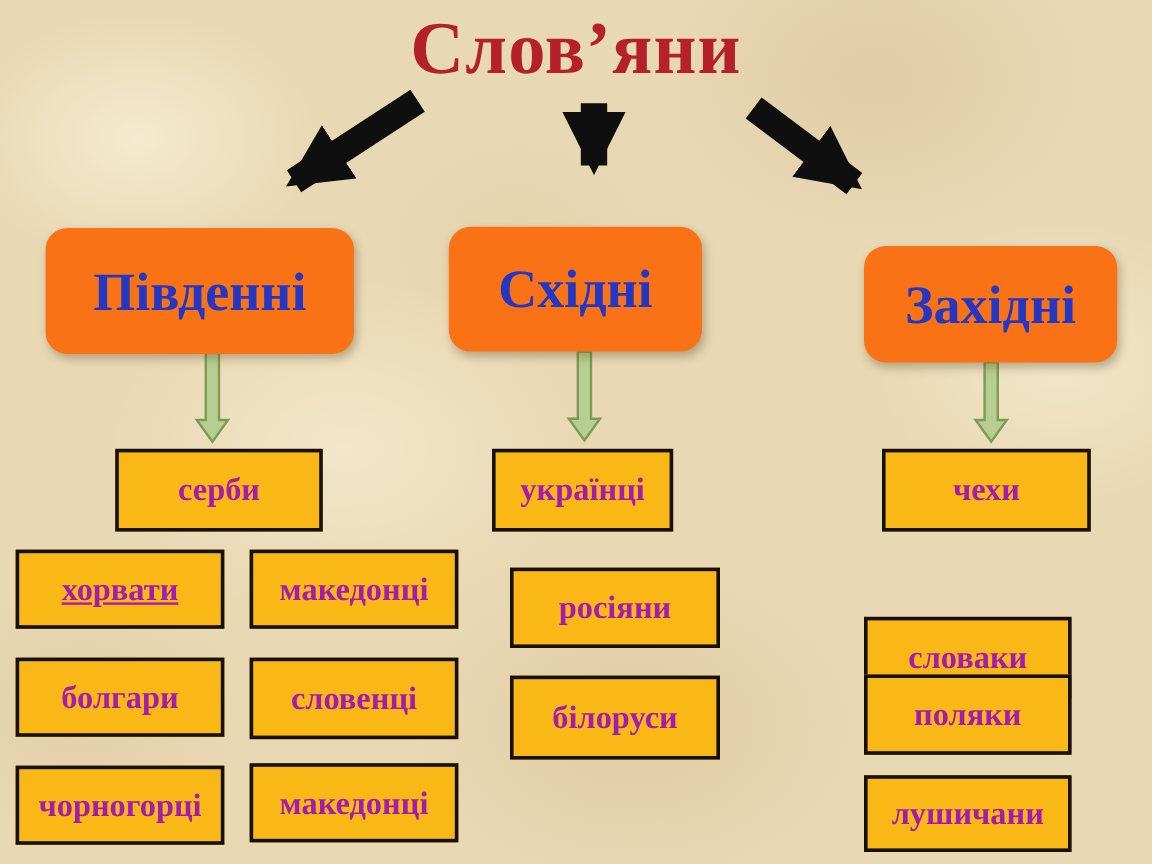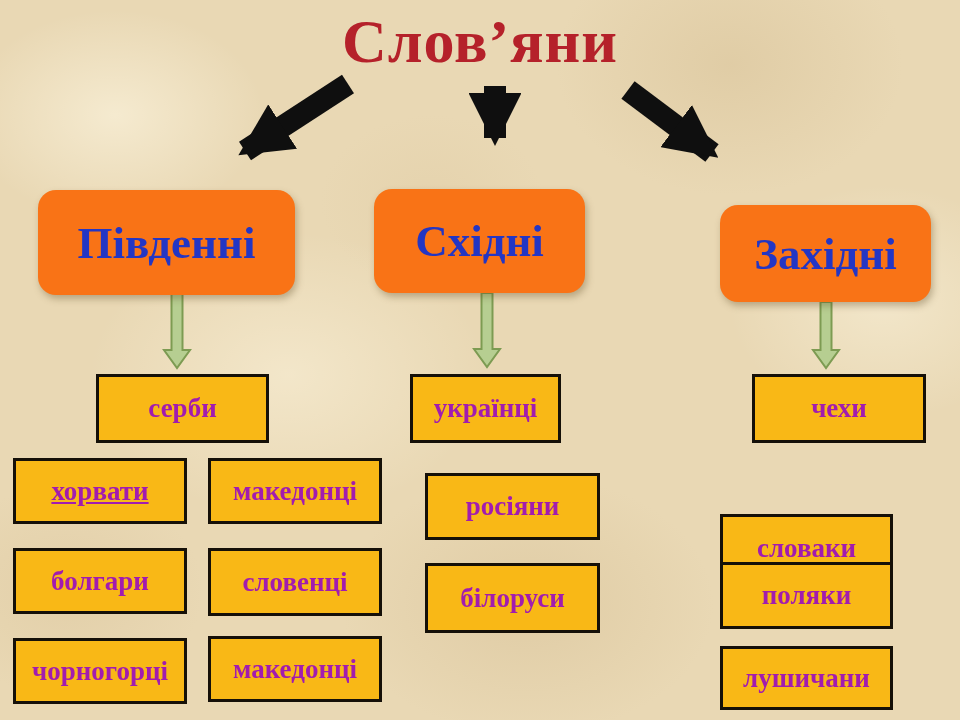--- a/index.html
+++ b/index.html
@@ -91,21 +91,21 @@
   <div class="ybox" style="left:410px;top:374px;width:151px;height:69px;">
     <span>українці</span>
   </div>
   <div class="ybox" style="left:425px;top:473px;width:175px;height:67px;text-align:right;">
     <span>росіяни</span>
   </div>
   <div class="ybox" style="left:425px;top:563px;width:175px;height:70px;">
     <span>білоруси</span>
   </div>
 
-  <div class="ybox" style="left:752px;top:374px;width:174px;height:69px;">
+  <div class="ybox" style="left:735px;top:374px;width:174px;height:69px;">
     <span>чехи</span>
   </div>
   <div class="ybox" style="left:720px;top:474px;width:173px;height:68px;margin-top:40px;">
     <span>словаки</span>
   </div>
   <div class="ybox" style="left:720px;top:562px;width:173px;height:67px;">
     <span>поляки</span>
   </div>
   <div class="ybox" style="left:720px;top:646px;width:173px;height:64px;">
     <span>лушичани</span>

